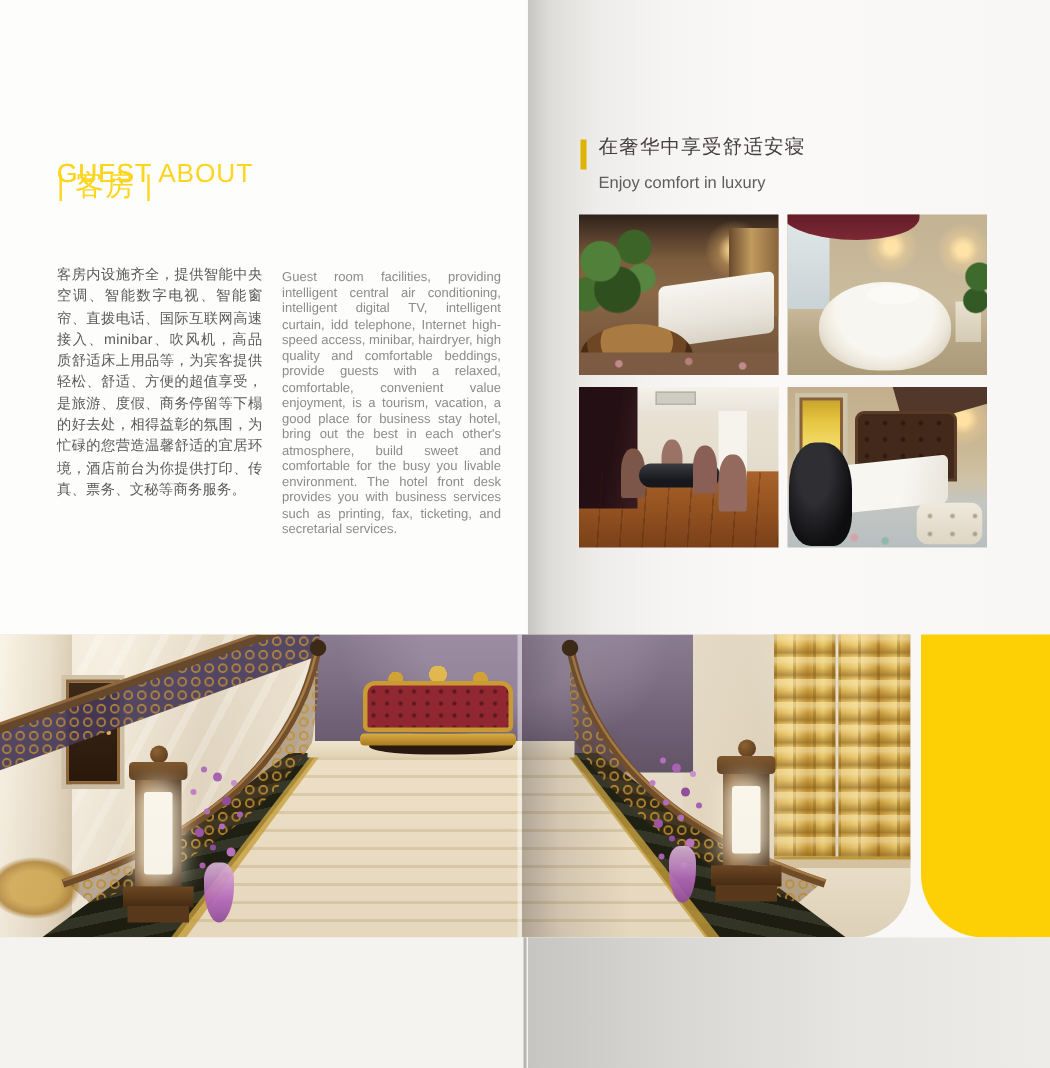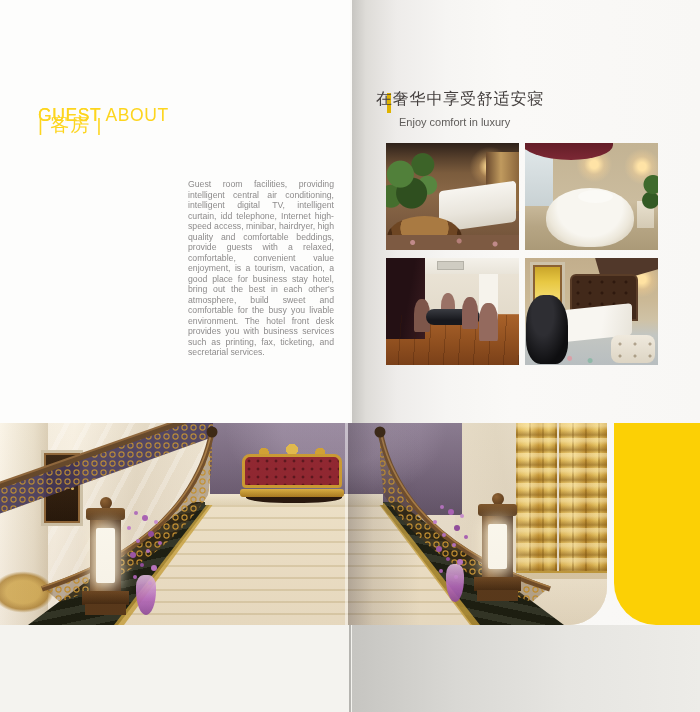--- a/index.html
+++ b/index.html
@@ -16,21 +16,21 @@
   
   .title-block{left:38px;top:106px;width:220px;color:var(--title-yellow);}
   .title-block .t{position:static;display:block;font-size:17.5px;line-height:19px;letter-spacing:.6px;font-weight:500;}
   .title-block .t3{font-size:19px;margin-top:9px;letter-spacing:1px;}
   .zh-para{left:38px;top:177px;width:137px;font-size:9.5px;line-height:14.3px;color:var(--body-text);
     text-align:justify;text-justify:inter-ideograph;letter-spacing:.2px;}
   .en-para{left:188px;top:179px;width:146px;font-size:8.7px;line-height:10.5px;color:var(--body-text-light);text-align:justify;}
 
   
   .tagline-bar{left:387px;top:93px;width:3.5px;height:20px;background:var(--tagline-bar);}
-  .tagline-zh{left:376px;top:89px;font-size:16px;color:#45403f;letter-spacing:.8px;}
+  .tagline-zh{left:399px;top:89px;font-size:13px;color:#45403f;letter-spacing:.8px;}
   .tagline-en{left:399px;top:116px;font-size:11px;color:#5f5c5a;}
 
   
   .photo{width:133px;height:107px;overflow:hidden;background:#888;}
   .photo span{position:absolute;display:block;}
   .pg1{left:386px;top:143px;}  .pg2{left:525px;top:143px;}
   .pg3{left:386px;top:258px;}  .pg4{left:525px;top:258px;}
 
   
   .p1{background:
@@ -187,20 +187,21 @@
 
   <div class="page-left"></div>
   <div class="page-right"></div>
   <div class="page-gap"></div>
 
   <div class="title-block">
     <span class="t">GUEST</span>
     <span class="t">GUEST ABOUT</span>
     <span class="t t3">| 客房 |</span>
   </div>
+  <div class="zh-para">客房内设施齐全，提供智能中央空调、智能数字电视、智能窗帘、直拨电话、国际互联网高速接入、minibar、吹风机，高品质舒适床上用品等，为宾客提供轻松、舒适、方便的超值享受，是旅游、度假、商务停留等下榻的好去处，相得益彰的氛围，为忙碌的您营造温馨舒适的宜居环境，酒店前台为你提供打印、传真、票务、文秘等商务服务。</div>
   <div class="en-para">Guest room facilities, providing intelligent central air conditioning, intelligent digital TV, intelligent curtain, idd telephone, Internet high-speed access, minibar, hairdryer, high quality and comfortable beddings, provide guests with a relaxed, comfortable, convenient value enjoyment, is a tourism, vacation, a good place for business stay hotel, bring out the best in each other's atmosphere, build sweet and comfortable for the busy you livable environment. The hotel front desk provides you with business services such as printing, fax, ticketing, and secretarial services.</div>
 
   <div class="tagline-bar"></div>
   <div class="tagline-zh">在奢华中享受舒适安寝</div>
   <div class="tagline-en">Enjoy comfort in luxury</div>
 
   <div class="photo p1 pg1">
     <span class="mirror"></span>
     <span class="bed"></span>
     <span class="table"></span>

